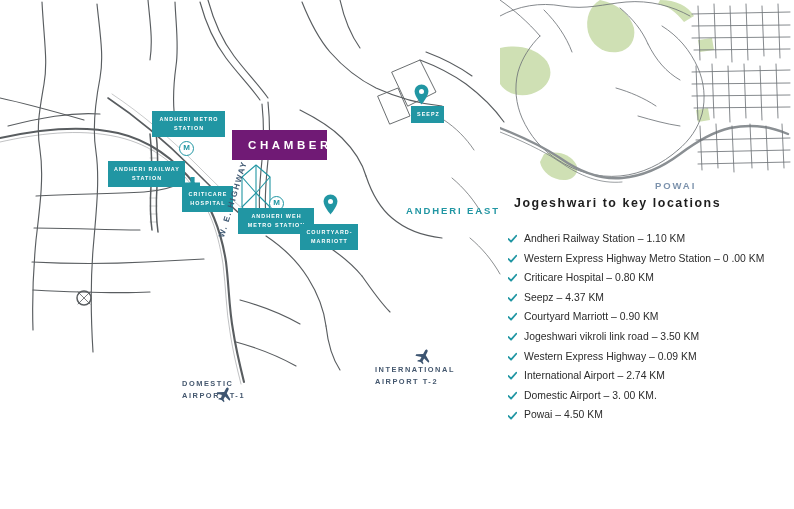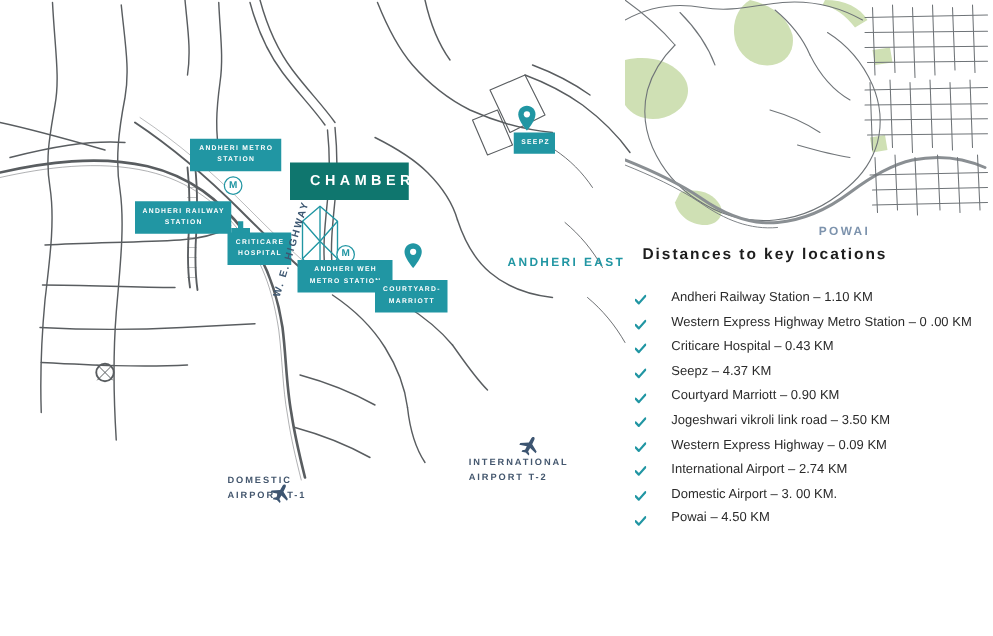--- a/index.html
+++ b/index.html
@@ -16,21 +16,21 @@
   #map-wide-svg{position:absolute;left:0;top:0;}
 
   
   .map-label{
     position:absolute;background:#2196a3;color:#ffffff;
     font-size:5.4px;letter-spacing:1.05px;line-height:1.62;
     font-weight:700;text-align:center;padding:4px 5px 4px 6px;
     white-space:pre-line;box-sizing:border-box;
   }
   .chambers-label{
-    position:absolute;background:#0f766e;color:#ffffff;
+    position:absolute;background:#701a75;color:#ffffff;
     font-size:11.5px;letter-spacing:3.6px;font-weight:700;
     text-align:left;padding:9px 12px 9px 16px;box-sizing:border-box;
   }
   .pin{position:absolute;width:15px;height:21px;}
   .m-circle{
     position:absolute;width:15px;height:15px;border-radius:50%;
     border:1.6px solid #2196a3;background:#ffffff;color:#2196a3;
     font-size:8px;font-weight:700;line-height:12px;text-align:center;
     box-sizing:border-box;
   }
@@ -53,21 +53,21 @@
   .plane-ico{position:absolute;width:17px;height:17px;color:#3d5571;}
 
   
   #info-panel{position:absolute;left:508px;top:196px;width:286px;}
   #panel-title{
     font-size:12.4px;font-weight:700;letter-spacing:1.55px;
     color:#1d1d1d;margin:0 0 22px 6px;
   }
   #distance-list{list-style:none;margin:0;padding:0;}
   #distance-list li{
-    display:flex;align-items:flex-end;gap:20px;
+    display:flex;align-items:center;gap:7px;
     margin-bottom:6.5px;font-size:10.4px;color:#2b2b2b;line-height:1.26;
   }
   .tick{flex:0 0 auto;width:9px;height:10px;margin-top:1px;color:#2196a3;}
   .dist-text{letter-spacing:.02px;}
 </style>
 </head>
 <body>
 
 <div id="page">
 
@@ -267,39 +267,39 @@
       <path d="M116 88 C130 92, 144 98, 156 106"></path>
       <path d="M138 116 C152 120, 166 124, 180 126"></path>
       <path d="M0 0 C14 10, 28 22, 40 36"></path>
       <path d="M44 10 C56 22, 66 36, 72 52"></path>
     </g>
   </svg>
 
   <div class="area-label muted" style="position:absolute;left:655px;top:180px;">POWAI</div>
 
   <div id="info-panel">
-    <div id="panel-title">Distances to key locations</div>
+    <div id="panel-title">Jogeshwari to key locations</div>
     <ul id="distance-list">
       <li>
         <svg class="tick" viewBox="0 0 10 10">
           <path d="M0.6 5 L3.4 8 L9.2 1.4" fill="none" stroke="#2196a3" stroke-width="2" stroke-linecap="round" stroke-linejoin="round"></path>
         </svg>
         <span class="dist-text">Andheri Railway Station – 1.10 KM</span>
       </li>
       <li>
         <svg class="tick" viewBox="0 0 10 10">
           <path d="M0.6 5 L3.4 8 L9.2 1.4" fill="none" stroke="#2196a3" stroke-width="2" stroke-linecap="round" stroke-linejoin="round"></path>
         </svg>
         <span class="dist-text">Western Express Highway Metro Station – 0 .00 KM</span>
       </li>
       <li>
         <svg class="tick" viewBox="0 0 10 10">
           <path d="M0.6 5 L3.4 8 L9.2 1.4" fill="none" stroke="#2196a3" stroke-width="2" stroke-linecap="round" stroke-linejoin="round"></path>
         </svg>
-        <span class="dist-text">Criticare Hospital – 0.43 KM</span>
+        <span class="dist-text">Criticare Hospital – 0.80 KM</span>
       </li>
       <li>
         <svg class="tick" viewBox="0 0 10 10">
           <path d="M0.6 5 L3.4 8 L9.2 1.4" fill="none" stroke="#2196a3" stroke-width="2" stroke-linecap="round" stroke-linejoin="round"></path>
         </svg>
         <span class="dist-text">Seepz – 4.37 KM</span>
       </li>
       <li>
         <svg class="tick" viewBox="0 0 10 10">
           <path d="M0.6 5 L3.4 8 L9.2 1.4" fill="none" stroke="#2196a3" stroke-width="2" stroke-linecap="round" stroke-linejoin="round"></path>

